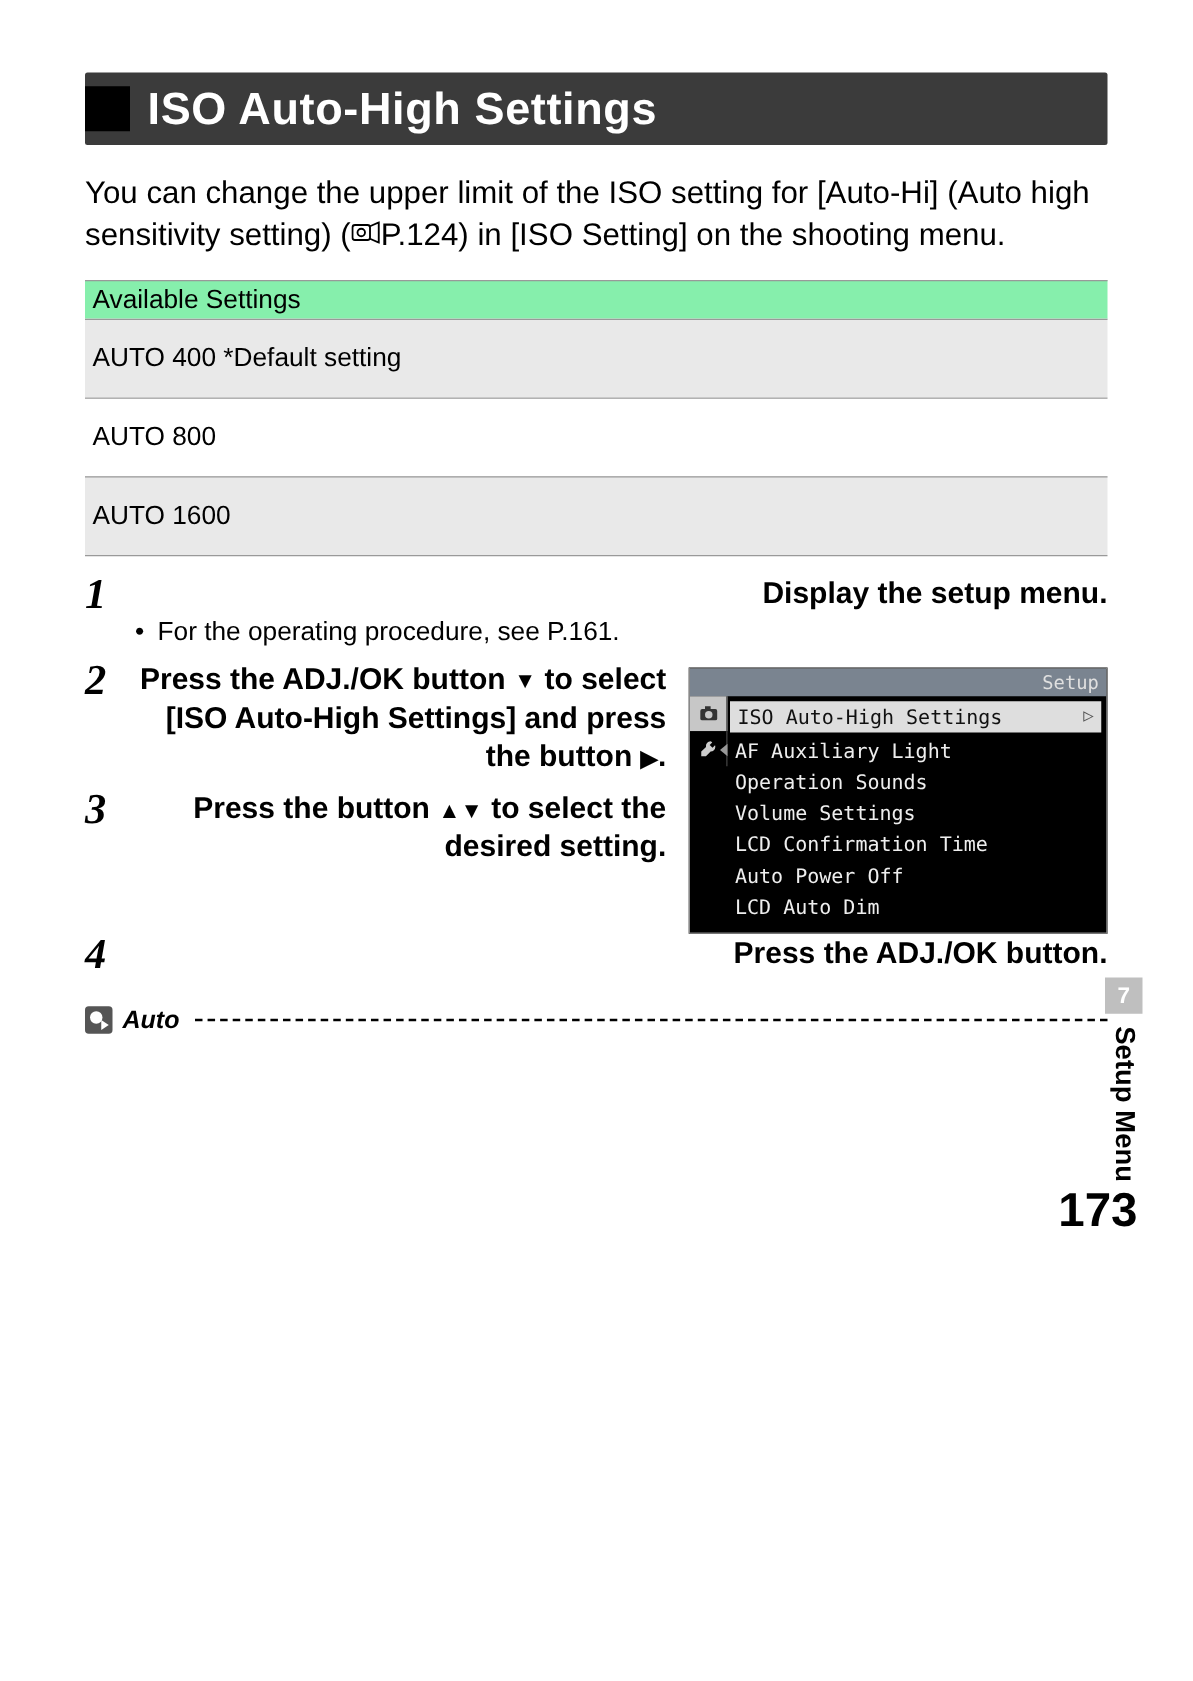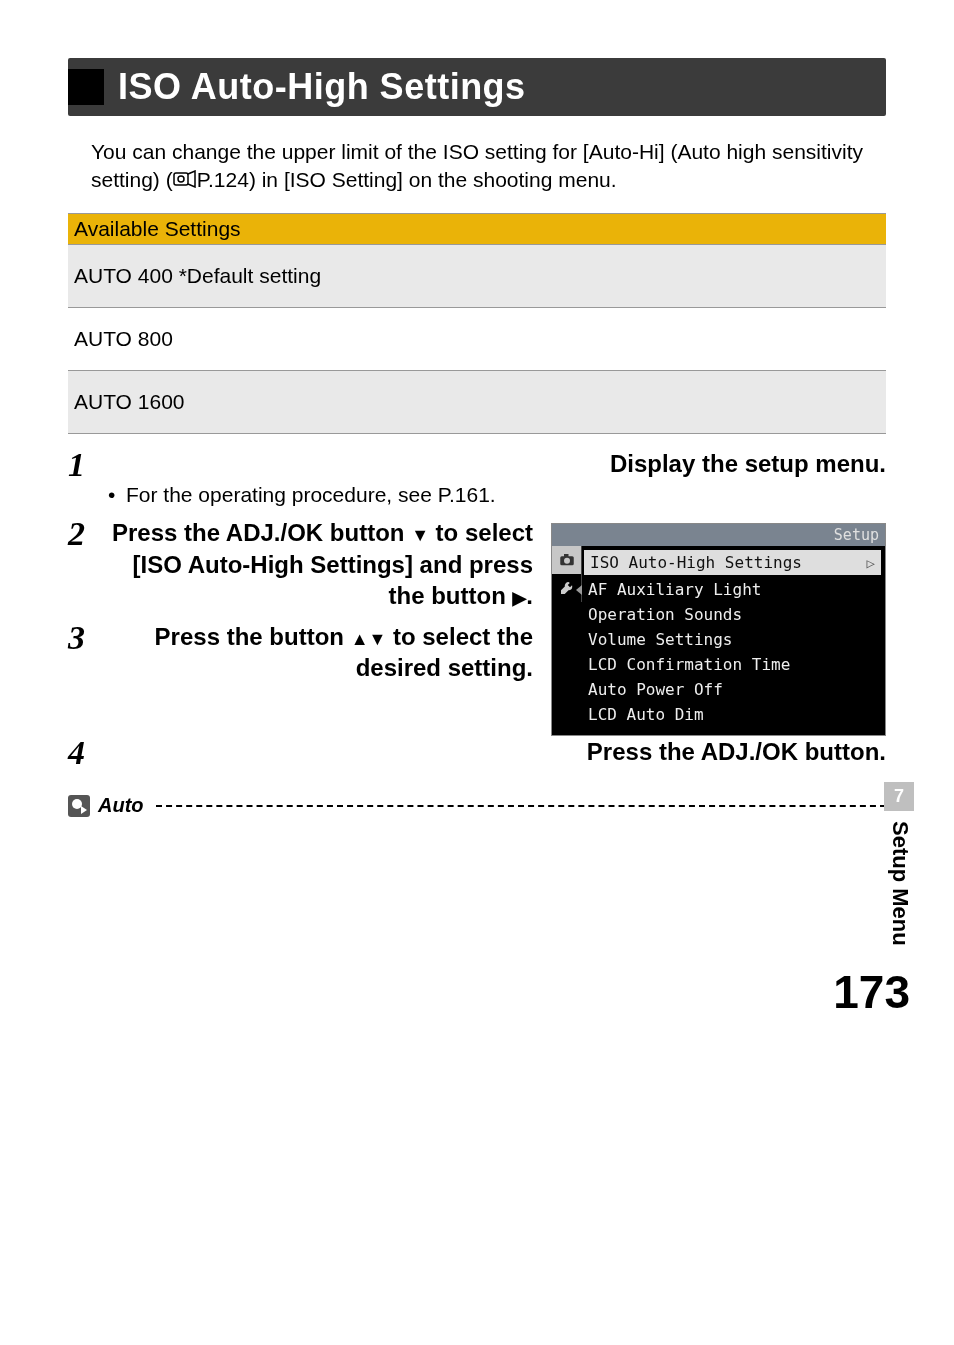--- a/index.html
+++ b/index.html
@@ -20,34 +20,33 @@
     background: #000;
     margin-right: 14px;
   }
   .heading-text {
     font-size: 36px;
     font-weight: 900;
     letter-spacing: 0.5px;
     font-family: Arial Black, Arial, sans-serif;
   }
   .intro {
-    font-size: 21px;
+    font-size: 25px;
     line-height: 1.35;
     margin-bottom: 18px;
-    margin-left: 23px;
   }
   .ref-icon { display:inline-block; vertical-align: middle; font-size: 20px; }
   .table {
     width: 100%;
     border-collapse: collapse;
     font-size: 21px;
   }
   .table th {
     text-align: left;
-    background: #eab308;
+    background: #86efac;
     font-weight: normal;
     padding: 3px 6px;
     border-top: 1px solid #999;
     border-bottom: 1px solid #999;
   }
   .table td {
     padding: 19px 6px;
     border-bottom: 1px solid #999;
   }
   .table tr:nth-child(odd) td { background: #e9e9e9; }
@@ -146,22 +145,22 @@
   .side-tab-label {
     writing-mode: vertical-rl;
     font-weight: bold;
     font-size: 22px;
     padding: 10px 3px;
     display:inline-block;
   }
   .page-num {
     position: absolute;
     right: 44px;
-    bottom: 22px;
-    font-size: 46px;
+    bottom: 50px;
+    font-size: 38px;
     font-weight: bold;
   }
 </style>
 </head>
 <body>
 
 <div class="page">
 
   <div class="heading-bar">
     <div class="heading-mark"></div>

